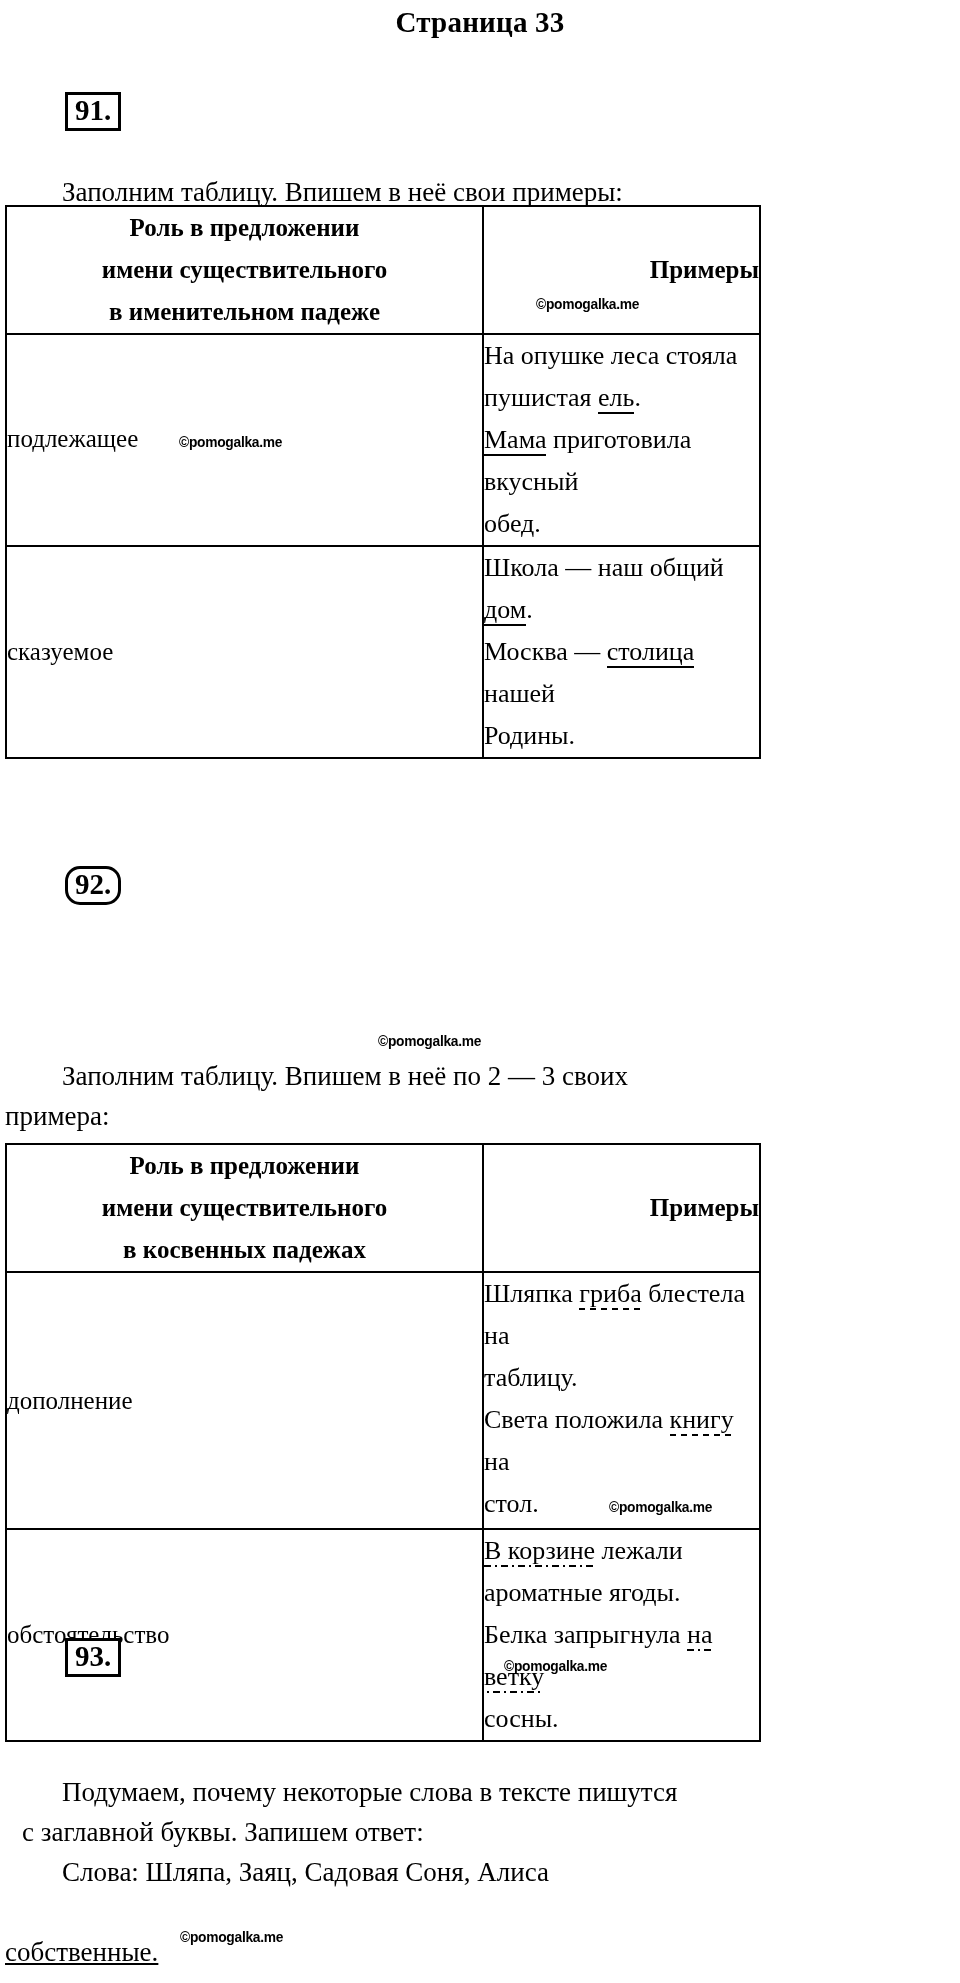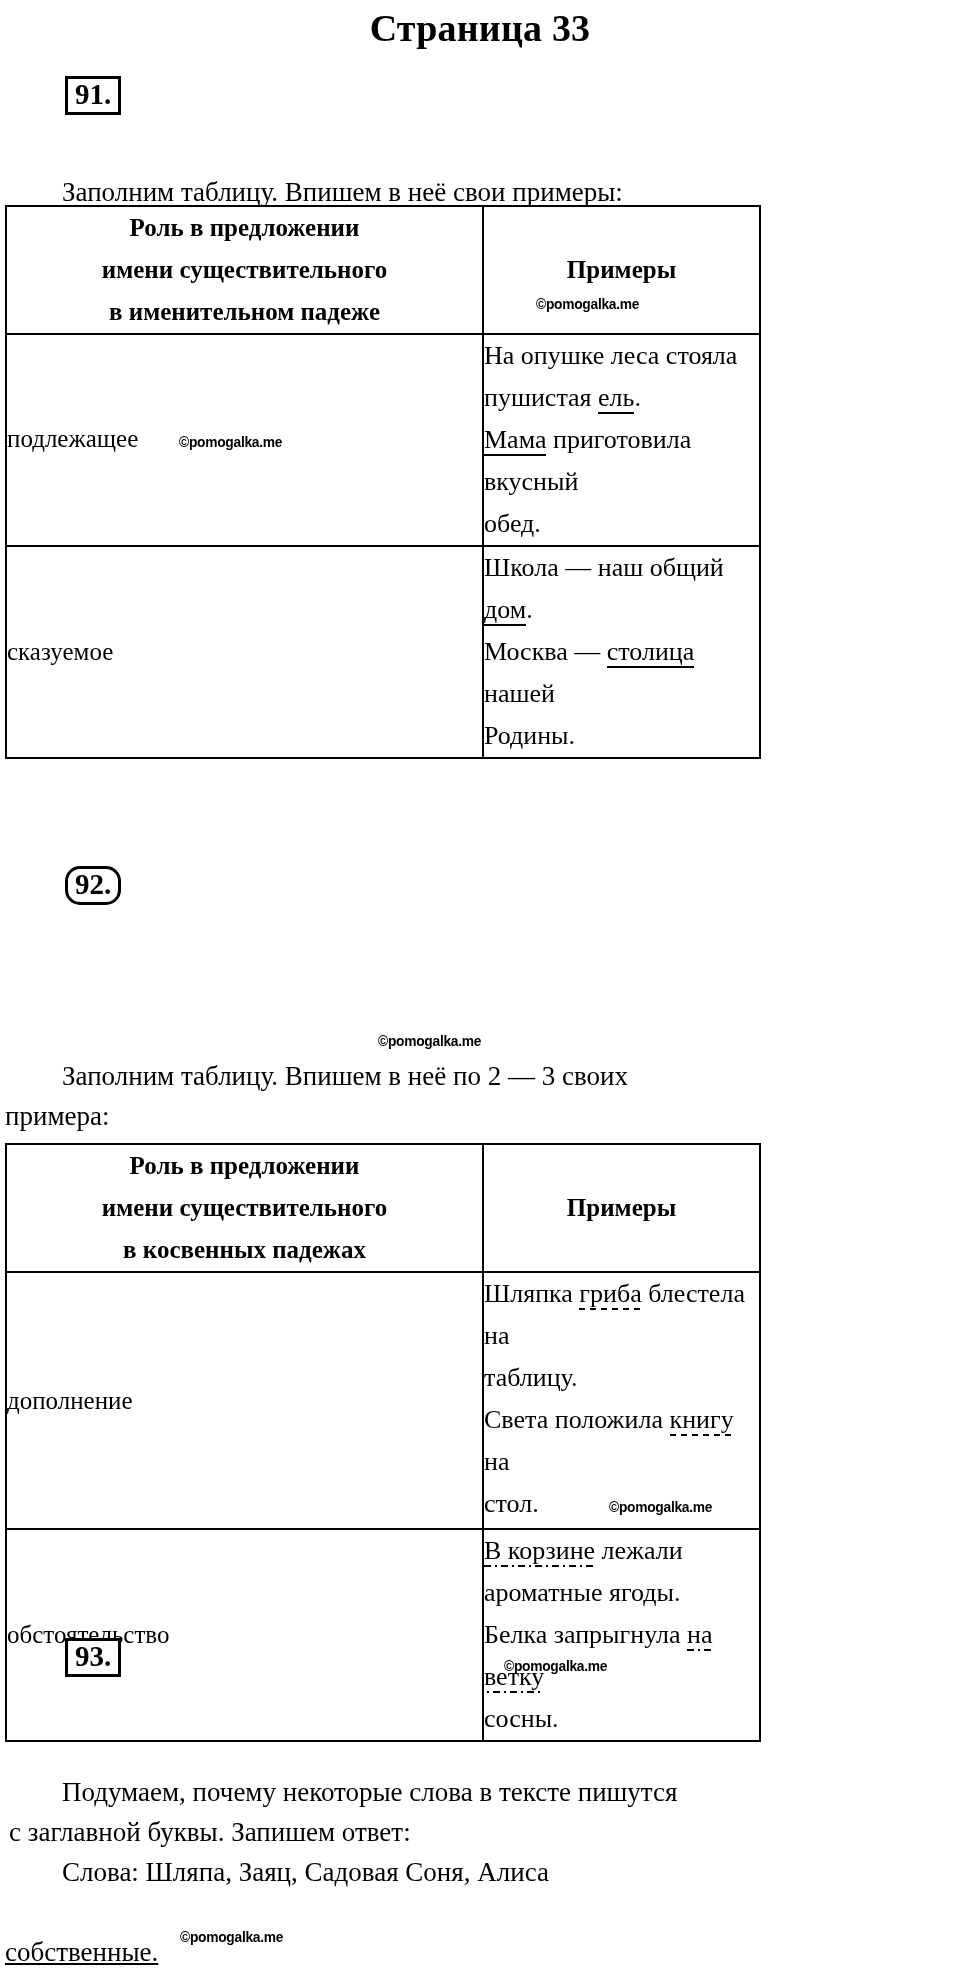--- a/index.html
+++ b/index.html
@@ -24,21 +24,21 @@
     height: 1983px;
   }
 
   
   .page-title {
     position: absolute;
     left: 0;
     top: 6px;
     width: 960px;
     text-align: center;
-    font-size: 38px;
+    font-size: 29px;
     font-weight: bold;
     letter-spacing: .2px;
   }
 
   
   .ex-box {
     position: absolute;
     border: 3px solid #000;
     padding: 1px 7px 3px 7px;
     font-size: 29px;
@@ -94,21 +94,21 @@
   .tbl .c-right { width: 277px; }
 
   .th-left {
     text-align: center;
     font-size: 25px;
     font-weight: bold;
     line-height: 42px;
     padding: 10px 4px 12px 4px;
   }
   .th-right {
-    text-align: center;
+    text-align: right;
     font-size: 25px;
     font-weight: bold;
     line-height: 42px;
     padding: 10px 4px 12px 4px;
     vertical-align: middle;
   }
   .td-role {
     font-size: 25px;
     line-height: 34px;
     padding: 6px 8px 6px 12px;
@@ -154,21 +154,21 @@
     white-space: nowrap;
   }
 </style>
 </head>
 <body>
 
 <div class="page">
 
   <div class="page-title">Страница 33</div>
 
-  <div class="ex-box" style="left:65px; top:76px;">91.</div>
+  <div class="ex-box" style="left:65px; top:92px;">91.</div>
 
   <div class="para" style="left:62px; top:172px; width:860px;">Заполним таблицу. Впишем в неё свои примеры:</div>
 
   <table class="tbl" style="left:5px; top:205px;">
     <colgroup>
         <col class="c-left">
         <col class="c-right">
       </colgroup>
     <tbody>
       <tr>
@@ -284,19 +284,19 @@
         </td>
       </tr>
     </tbody>
   </table>
 
   <div class="ex-box" style="left:65px; top:1638px;">93.</div>
 
   <div class="wm" style="left:504px; top:1657px;">©pomogalka.me</div>
 
   <div class="para" style="left:62px; top:1772px; width:900px;">Подумаем, почему некоторые слова в тексте пишутся</div>
-  <div class="para" style="left:9px; top:1812px; width:900px;">с заглавной буквы. Запишем ответ:</div>
+  <div class="para" style="left:22px; top:1812px; width:900px;">с заглавной буквы. Запишем ответ:</div>
   <div class="para" style="left:62px; top:1852px; width:900px;">Слова: Шляпа, Заяц, Садовая Соня, Алиса</div>
   <div class="para" style="left:5px; top:1932px; width:900px;text-decoration:underline;">собственные.</div>
 
   <div class="wm" style="left:180px; top:1928px;">©pomogalka.me</div>
 
 </div>
 
 </body></html>

